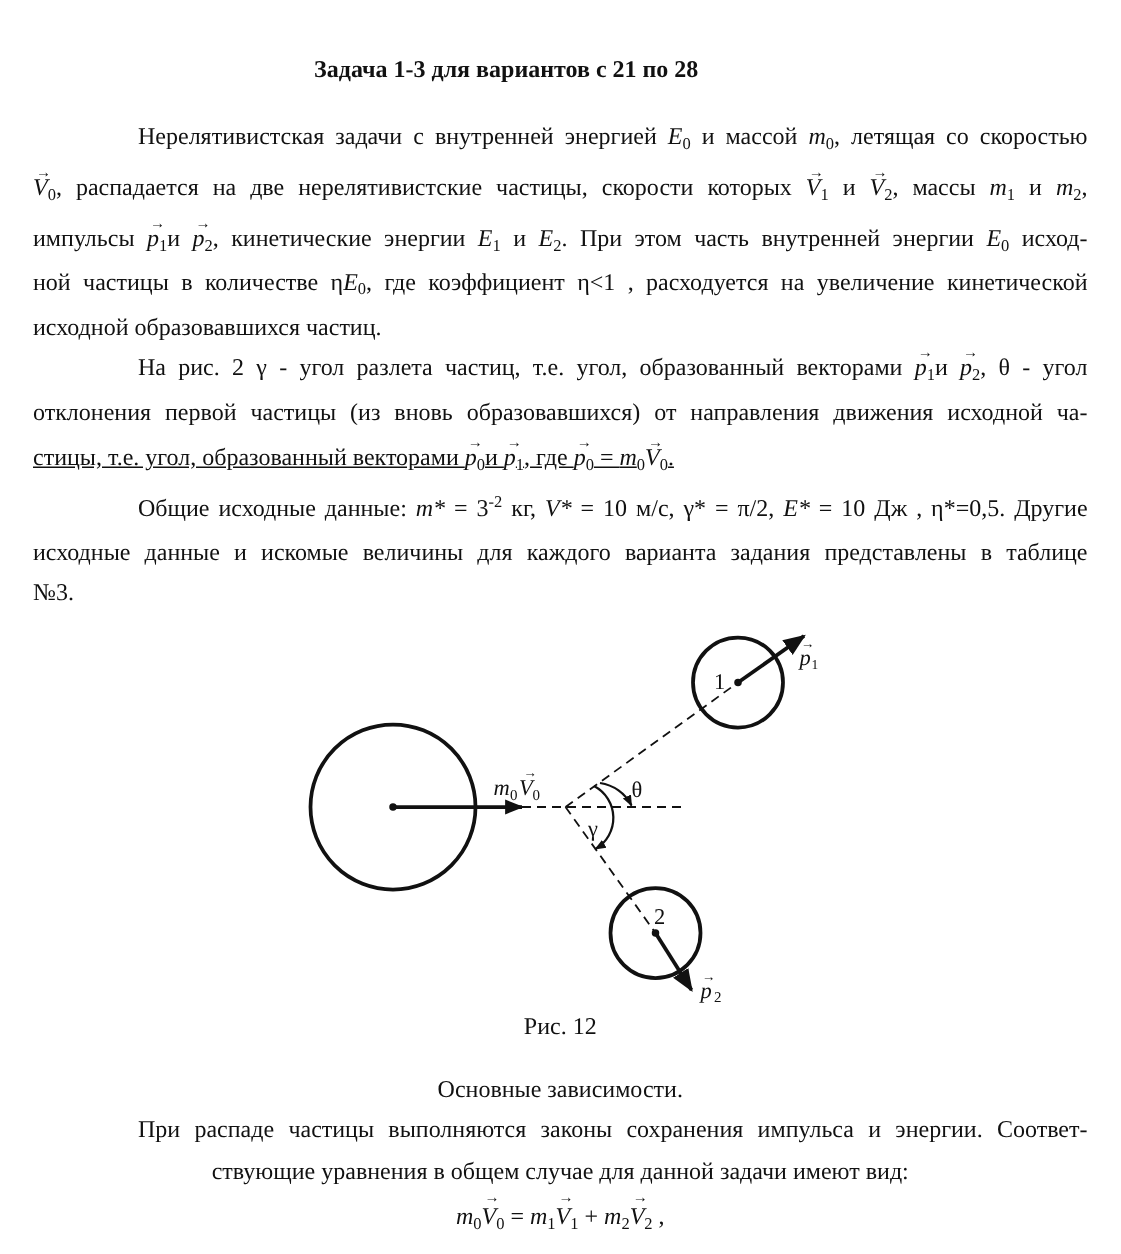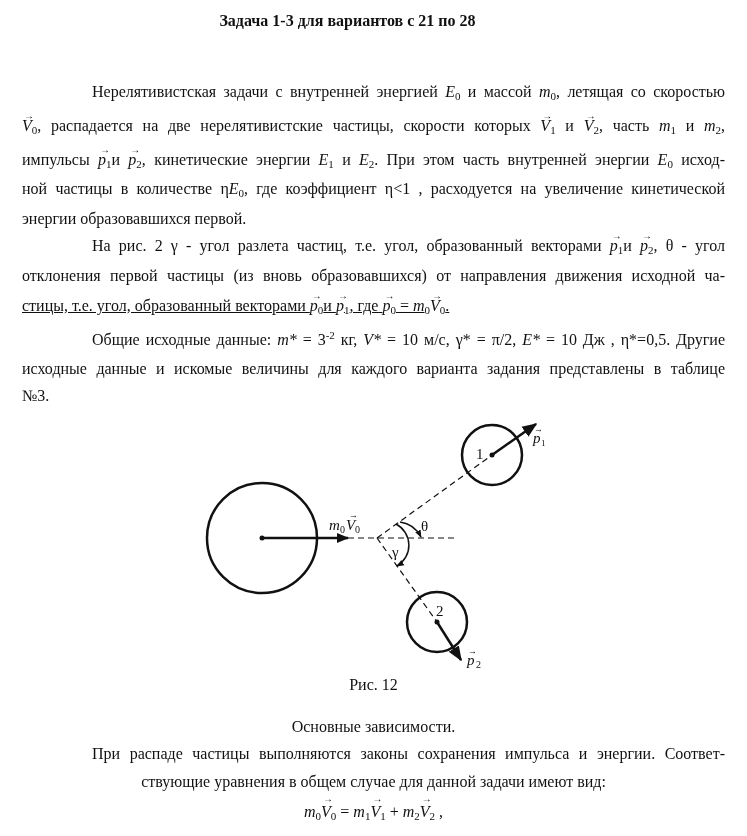--- a/index.html
+++ b/index.html
@@ -1,22 +1,22 @@
 <!DOCTYPE html>
 <html><head>
 <meta charset="utf-8">
 <style>
   html, body { margin: 0; padding: 0; background: #ffffff; }
   body {
     width: 747px; height: 836px; position: relative; overflow: hidden;
     font-family: "Liberation Serif", serif; color: #111111;
   }
   .title {
-    position: absolute; top: 12px; left: 0; width: 675px; text-align: center;
-    font-weight: bold; font-size: 16px; padding-left: 10px;
+    position: absolute; top: 38px; left: 0; width: 675px; text-align: center;
+    font-weight: bold; font-size: 16px;
   }
   .line {
     position: absolute; left: 22px; width: 703px; font-size: 16px; white-space: nowrap;
     line-height: 18px;
   }
   .indent { left: 92px; width: 633px; }
   .just { text-align: justify; text-align-last: justify; }
   i { font-style: italic; }
   sub { font-size: 11px; vertical-align: -3px; line-height: 0; }
   sup { font-size: 11px; vertical-align: 6px; line-height: 0; }
@@ -29,29 +29,29 @@
 </style>
 </head>
 <body>
 
 <div class="title">Задача 1-3 для вариантов с 21 по 28</div>
 
 <div class="line indent just" style="top:83px;">
   <span>Нерелятивистская задачи с внутренней энергией </span><i>E</i><sub>0</sub><span> и массой </span><i>m</i><sub>0</sub><span>, летящая со скоростью</span>
 </div>
 <div class="line just" style="top:117px;">
-  <span class="vec">V</span><sub>0</sub><span>, распадается на две нерелятивистские частицы, скорости которых </span><span class="vec">V</span><sub>1</sub><span> и </span><span class="vec">V</span><sub>2</sub><span>, часть </span><i>m</i><sub>1</sub><span> и </span><i>m</i><sub>2</sub><span>,</span>
+  <span class="vec">V</span><sub>0</sub><span>, распадается на две нерелятивистские частицы, скорости которых </span><span class="vec">V</span><sub>1</sub><span> и </span><span class="vec">V</span><sub>2</sub><span>, массы </span><i>m</i><sub>1</sub><span> и </span><i>m</i><sub>2</sub><span>,</span>
 </div>
 <div class="line just" style="top:151px;">
   <span>импульсы </span><span class="vec">p</span><sub>1</sub><span>и </span><span class="vec">p</span><sub>2</sub><span>, кинетические энергии </span><i>E</i><sub>1</sub><span> и </span><i>E</i><sub>2</sub><span>. При этом часть внутренней энергии </span><i>E</i><sub>0</sub><span> исход-</span>
 </div>
 <div class="line just" style="top:180px;">
   <span>ной частицы в количестве η</span><i>E</i><sub>0</sub><span>, где коэффициент η&lt;1 , расходуется на увеличение кинетической</span>
 </div>
-<div class="line" style="top:210px;">энергии образовавшихся первой.</div>
+<div class="line" style="top:210px;">исходной образовавшихся частиц.</div>
 
 <div class="line indent just" style="top:237px;">
   <span>На рис. 2 γ - угол разлета частиц, т.е. угол, образованный векторами </span><span class="vec">p</span><sub>1</sub><span>и </span><span class="vec">p</span><sub>2</sub><span>, θ - угол</span>
 </div>
 <div class="line just" style="top:267px;">отклонения первой частицы (из вновь образовавшихся) от направления движения исходной ча-</div>
 <div class="line" style="top:297px;text-decoration:underline;">
   <span>стицы, т.е. угол, образованный векторами </span><span class="vec">p</span><sub>0</sub><span>и </span><span class="vec">p</span><sub>1</sub><span>, где </span><span class="vec">p</span><sub>0</sub><span> = </span><i>m</i><sub>0</sub><span class="vec">V</span><sub>0</sub><span>.</span>
 </div>
 
 <div class="line indent just" style="top:331px;">

